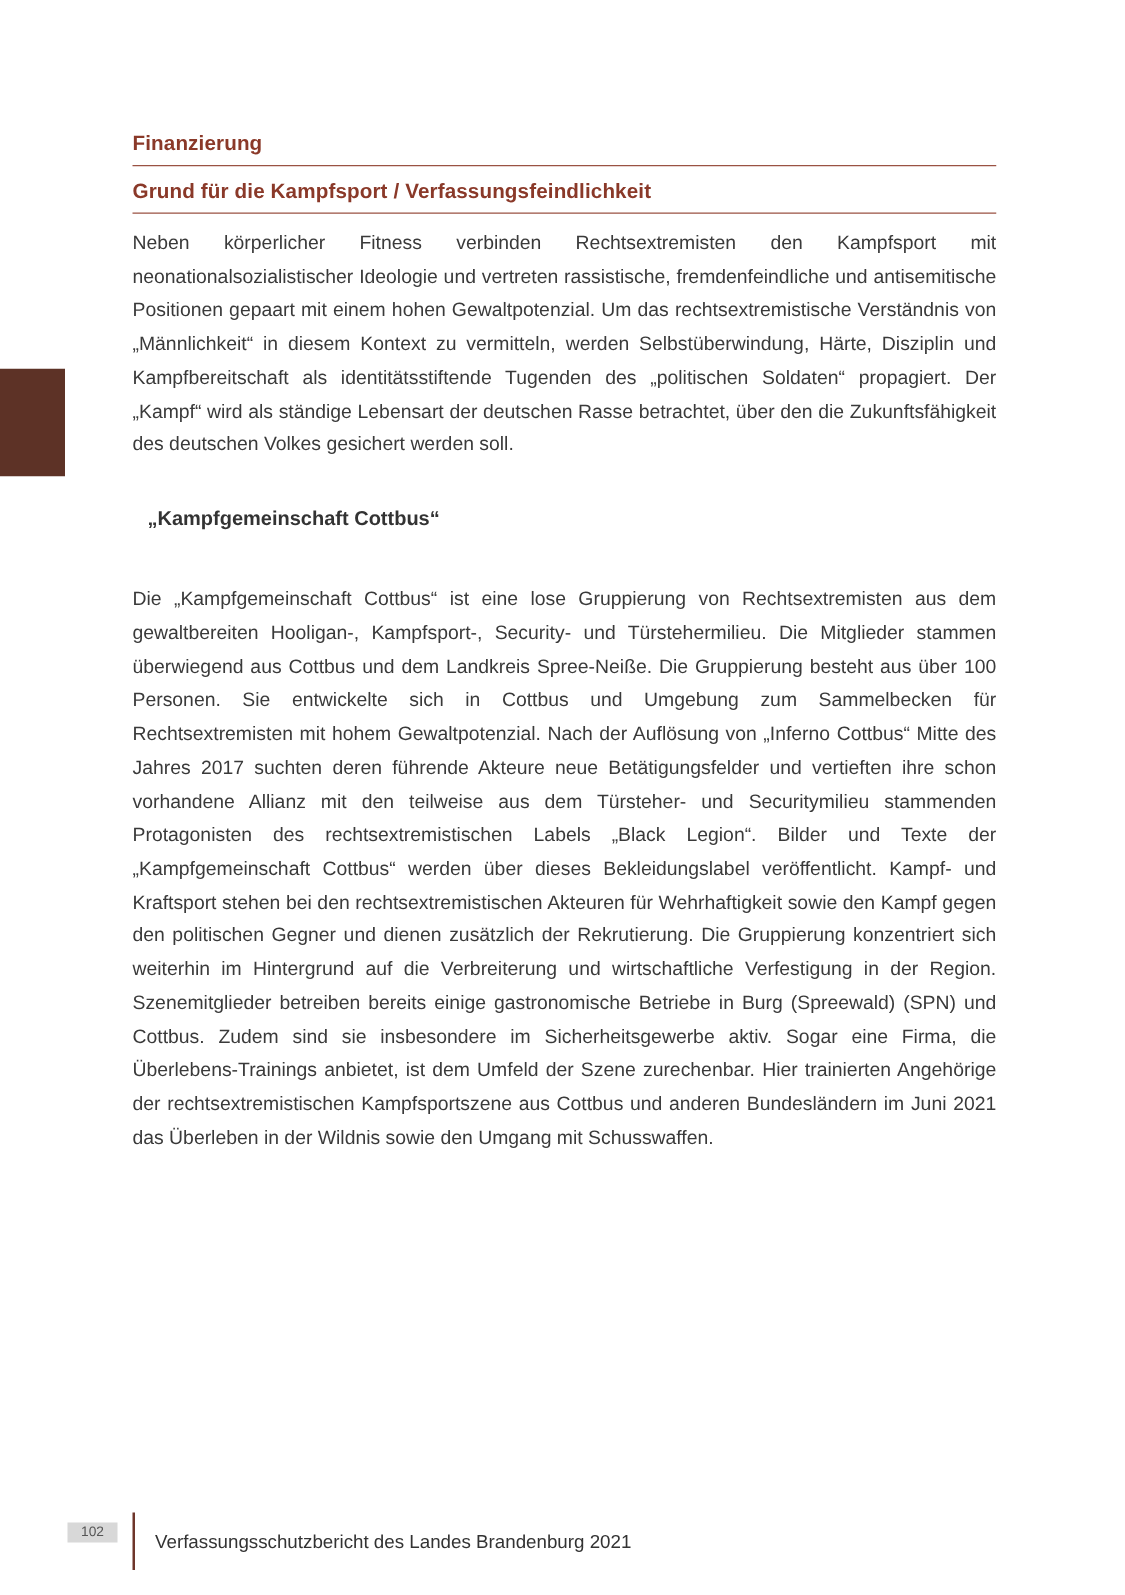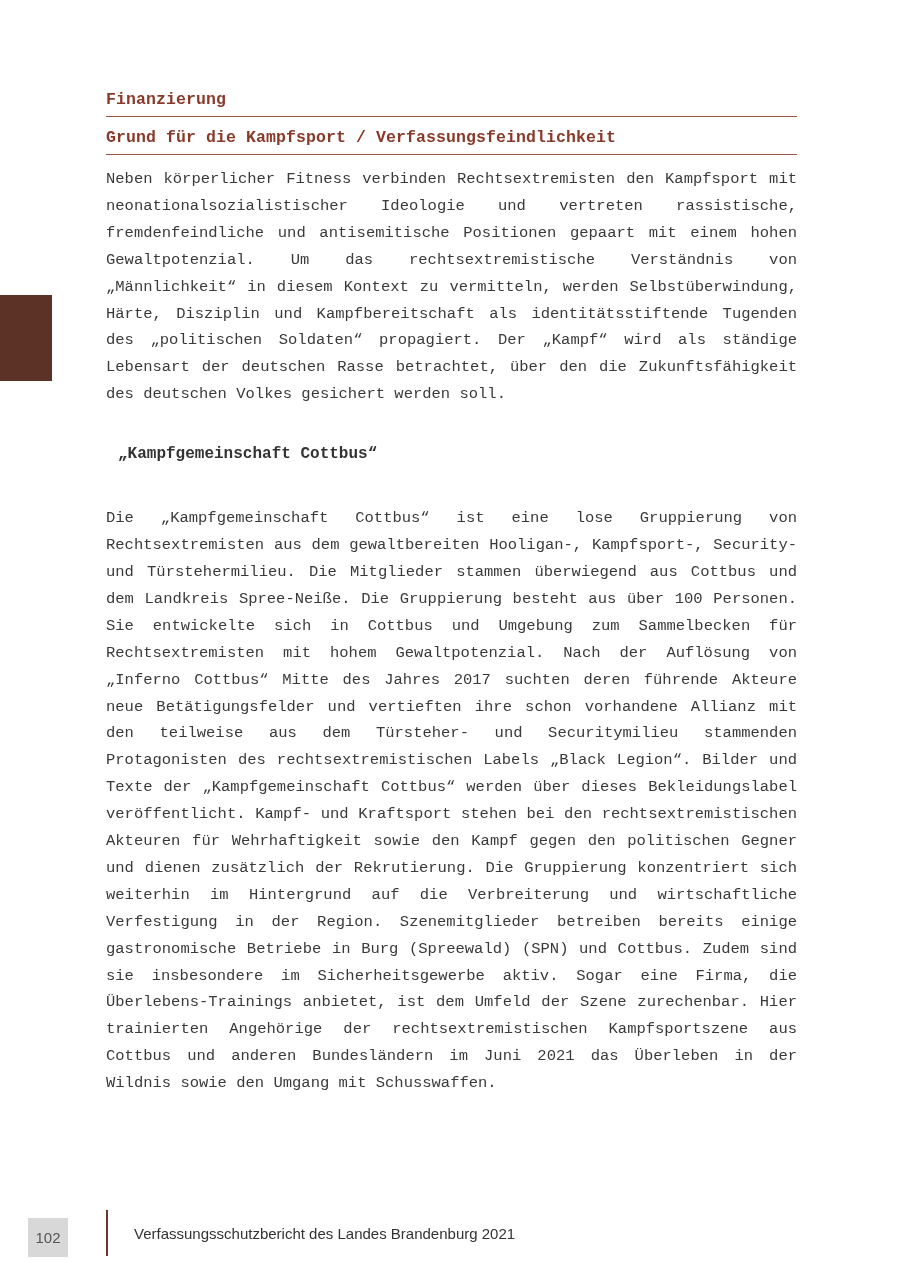--- a/index.html
+++ b/index.html
@@ -19,23 +19,22 @@
     position: absolute;
     left: 0;
     top: 295px;
     width: 52px;
     height: 86px;
     background: #5d3226;
   }
   .content {
     position: absolute;
     left: 106px;
-    top: 90px;
+    top: 106px;
     width: 691px;
-    font-family: Liberation Mono, monospace;
   }
   .heading {
     font-size: 16.5px;
     font-weight: bold;
     color: #8a3929;
     border-bottom: 1px solid #9a5243;
     padding-bottom: 7px;
     margin: 0 0 11px 0;
     letter-spacing: 0.1px;
   }
@@ -57,42 +56,42 @@
   }
   .footer {
     position: absolute;
     left: 0;
     top: 1208px;
     width: 900px;
     height: 50px;
   }
   .page-number-box {
     position: absolute;
-    left: 28px;
+    left: 54px;
     top: 10px;
     width: 40px;
-    height: 39px;
+    height: 16px;
     background: #d8d8d8;
     color: #555555;
-    font-size: 15px;
+    font-size: 11px;
     display: flex;
     align-items: center;
     justify-content: center;
   }
   .footer-rule {
     position: absolute;
     left: 106px;
     top: 2px;
     width: 2px;
     height: 46px;
     background: #6e352a;
   }
   .footer-text {
     position: absolute;
-    left: 134px;
+    left: 124px;
     top: 17px;
     font-size: 15px;
     color: #333333;
     white-space: nowrap;
   }
 </style>
 </head>
 <body>
 
 <div class="page">

